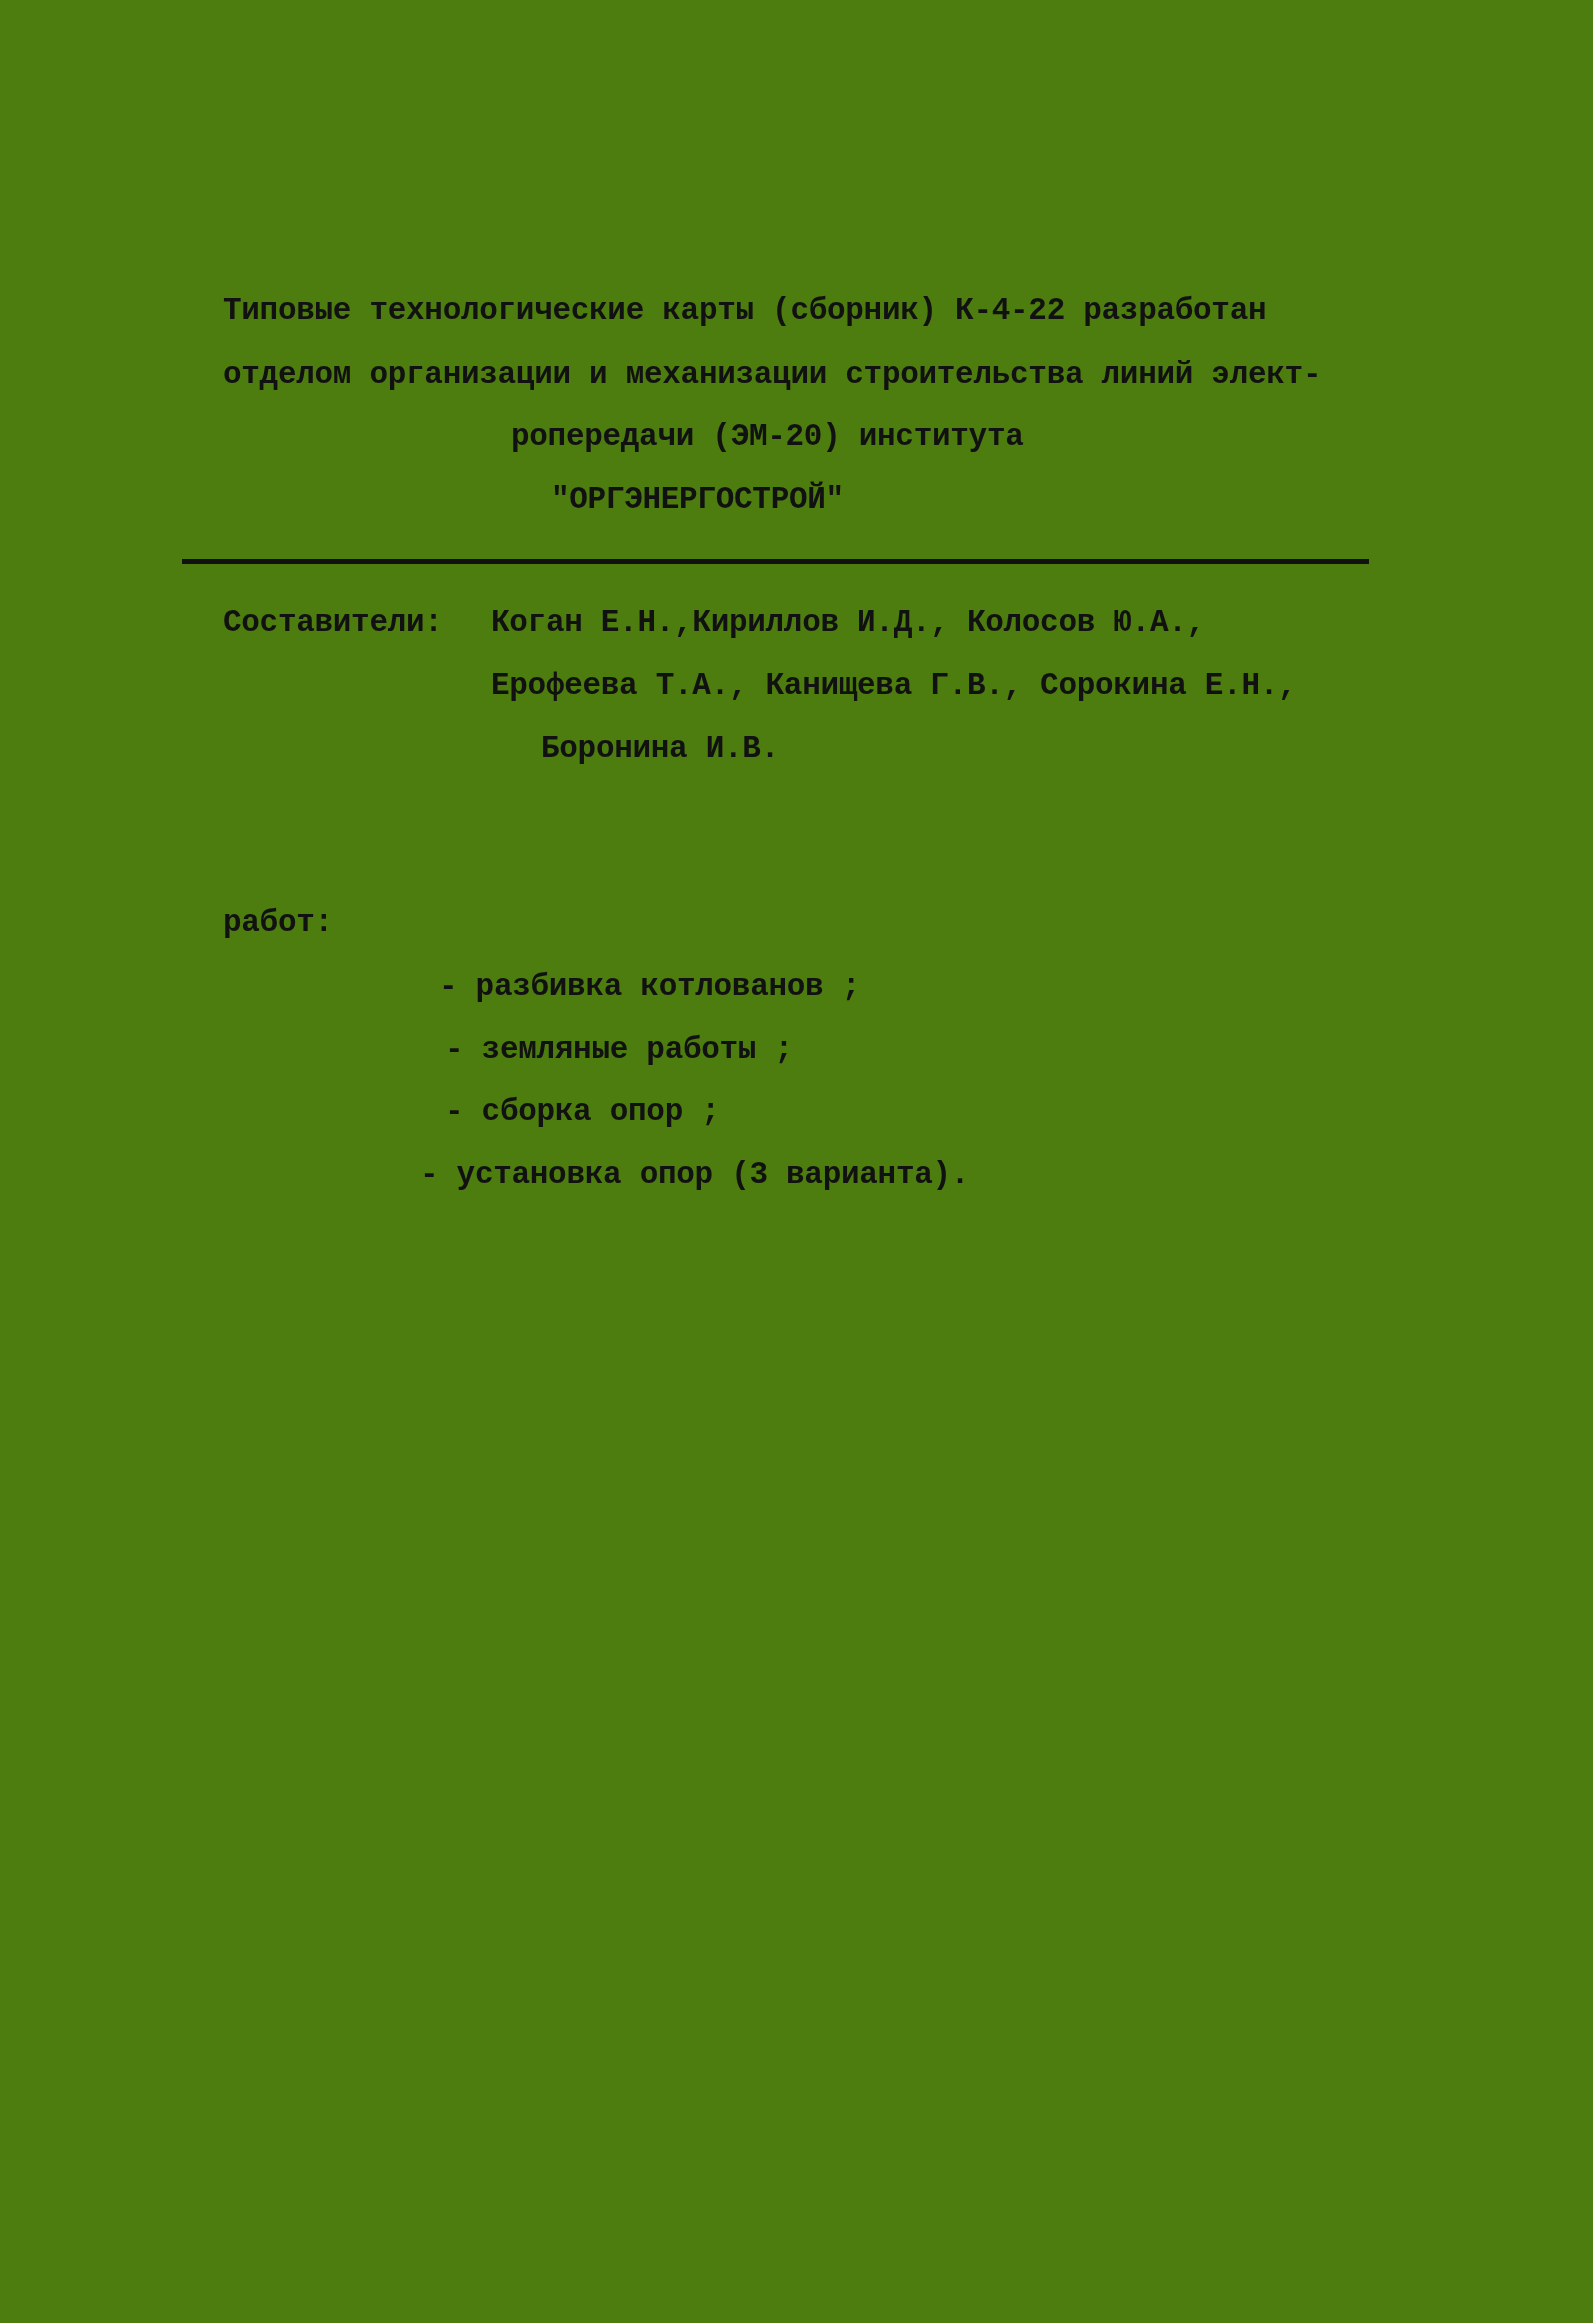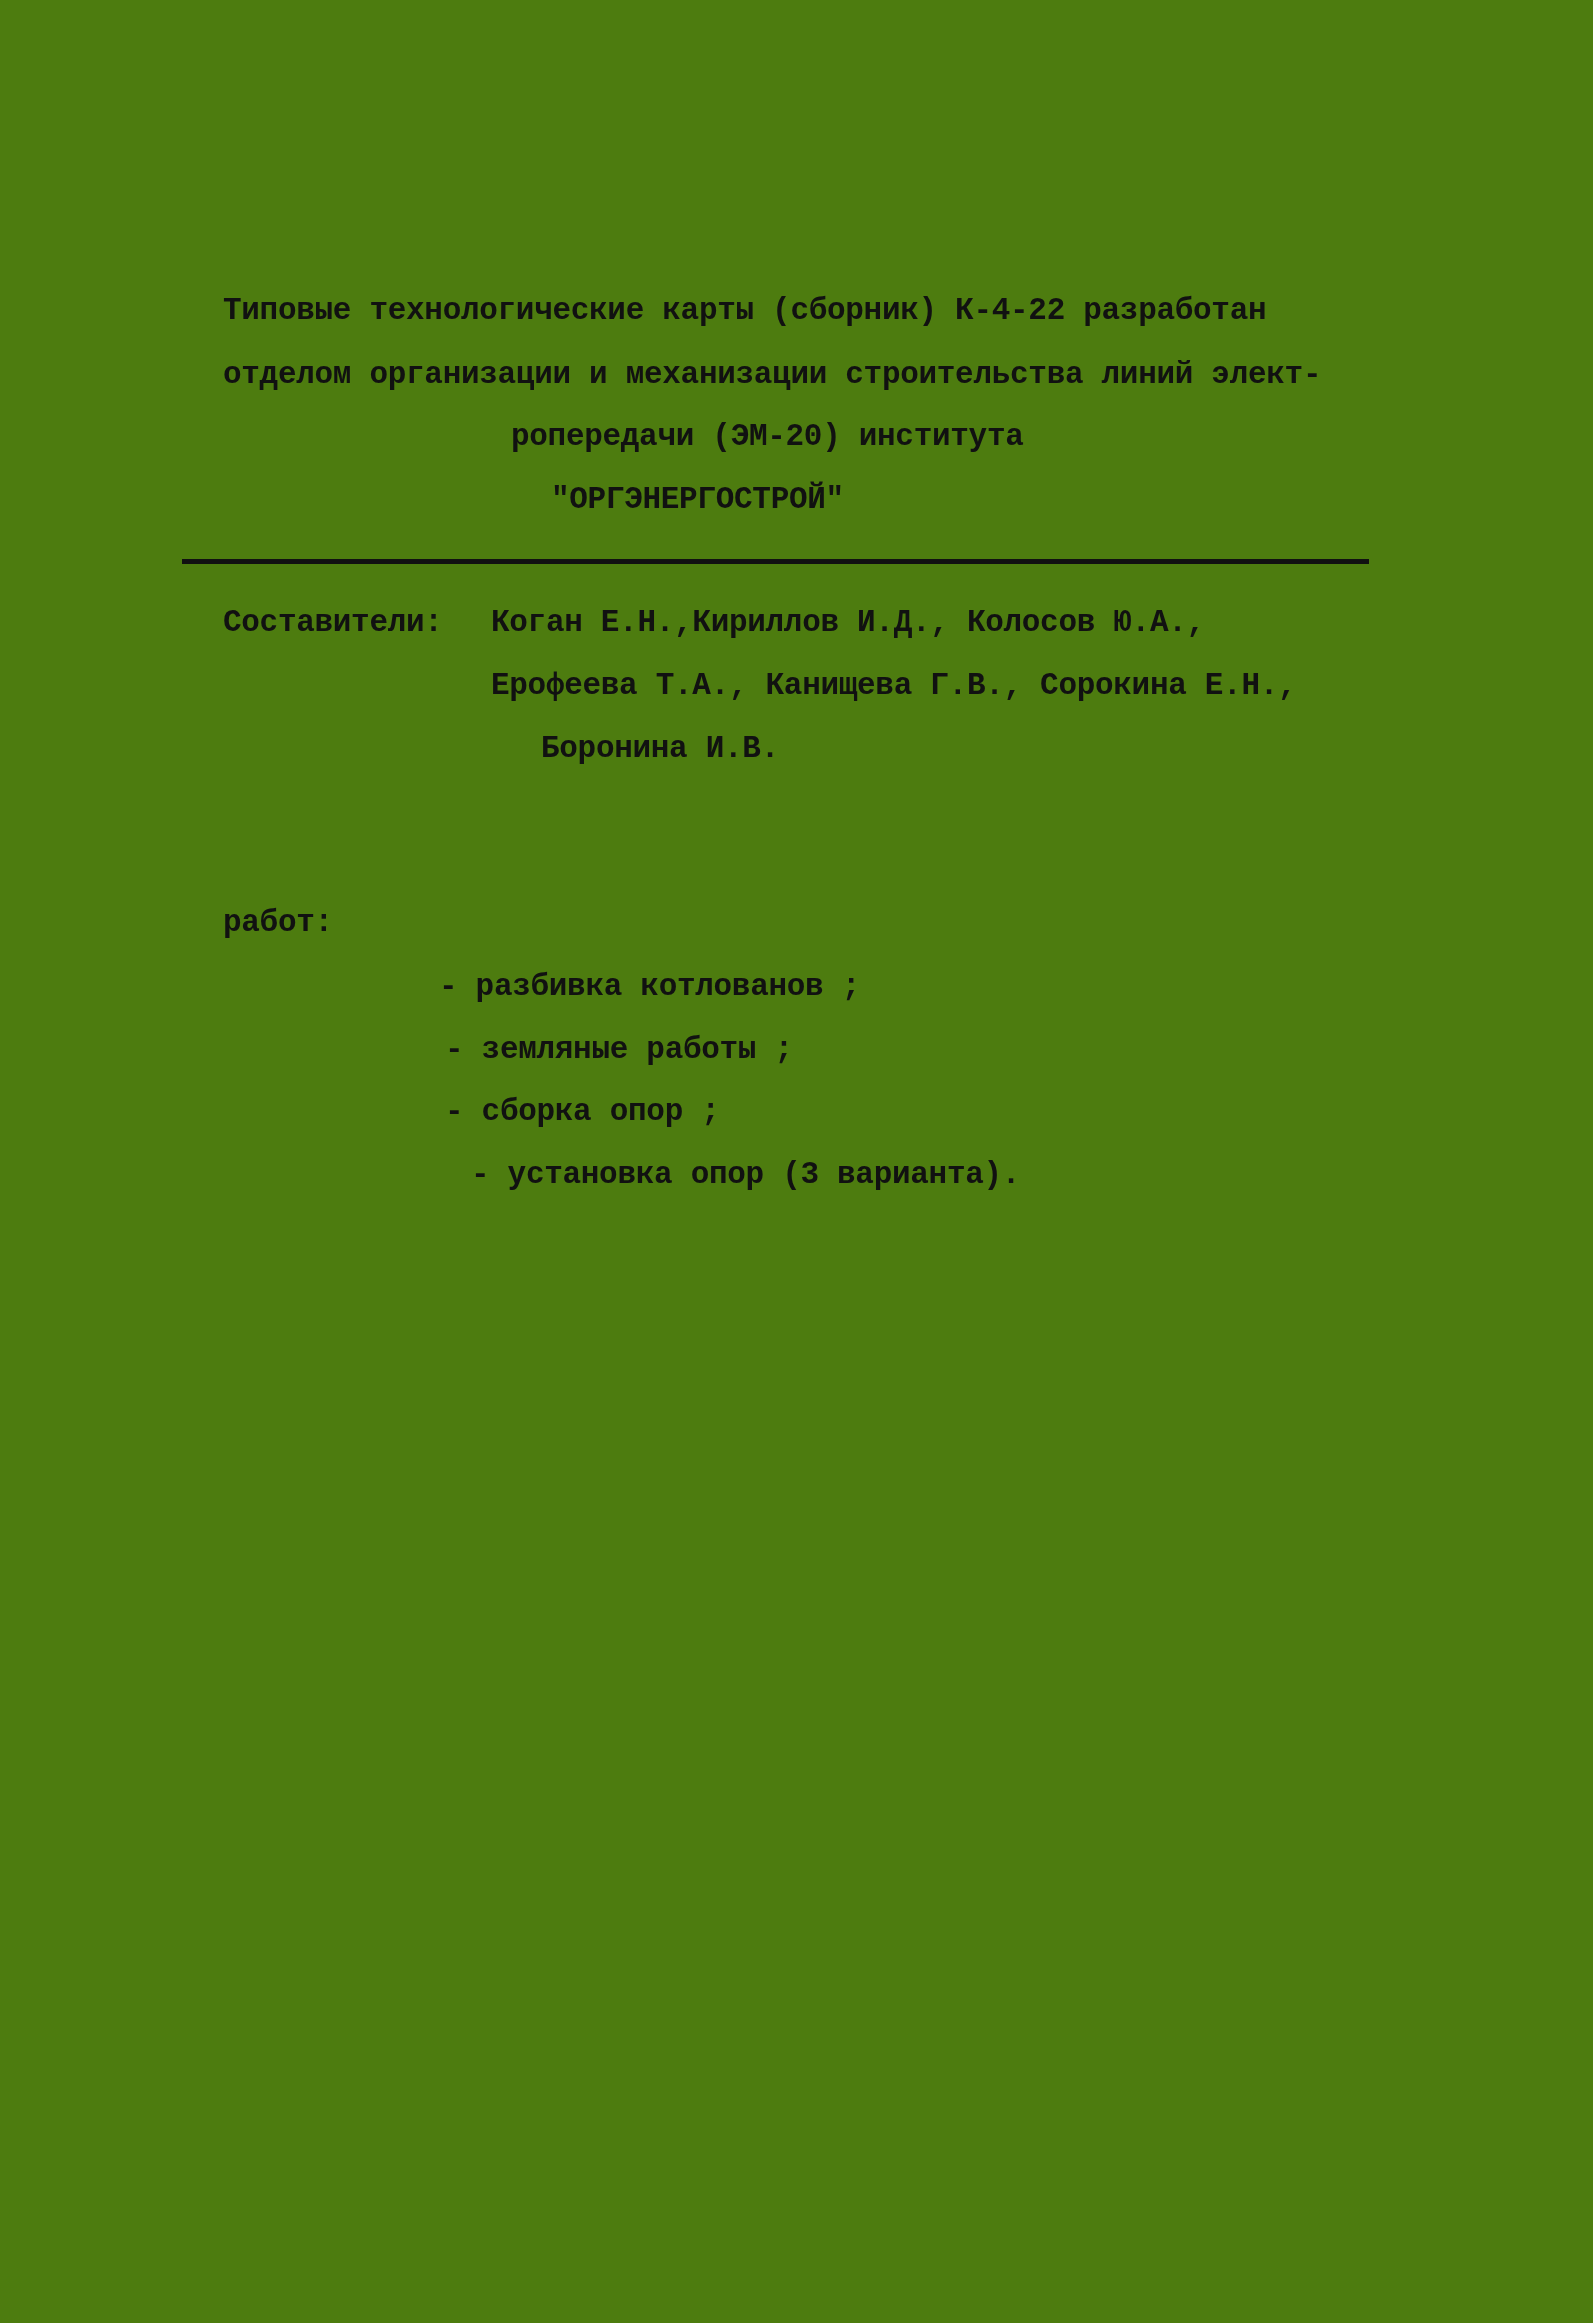--- a/index.html
+++ b/index.html
@@ -32,16 +32,16 @@
   <div class="tw" style="left:223px; top:604px;">Составители:</div>
   <div class="tw" style="left:491px; top:667px;">Ерофеева Т.А., Канищева Г.В., Сорокина Е.Н.,</div>
   <div class="tw" style="left:491px; top:604px;">Коган Е.Н.,Кириллов И.Д., Колосов Ю.А.,</div>
   <div class="tw" style="left:509px; top:730px;margin-left:32px;">Боронина И.В.</div>
 
   <div class="tw" style="left:223px; top:904px;">работ:</div>
 
   <div class="tw" style="left:439px; top:968px;">- разбивка котлованов ;</div>
   <div class="tw" style="left:445px; top:1031px;">- земляные работы ;</div>
   <div class="tw" style="left:445px; top:1093px;">- сборка опор ;</div>
-  <div class="tw" style="left:471px; top:1156px;">- установка опор (3 варианта).</div>
+  <div class="tw" style="left:420px; top:1156px;">- установка опор (3 варианта).</div>
 
 </div>
 
 
 </body></html>

